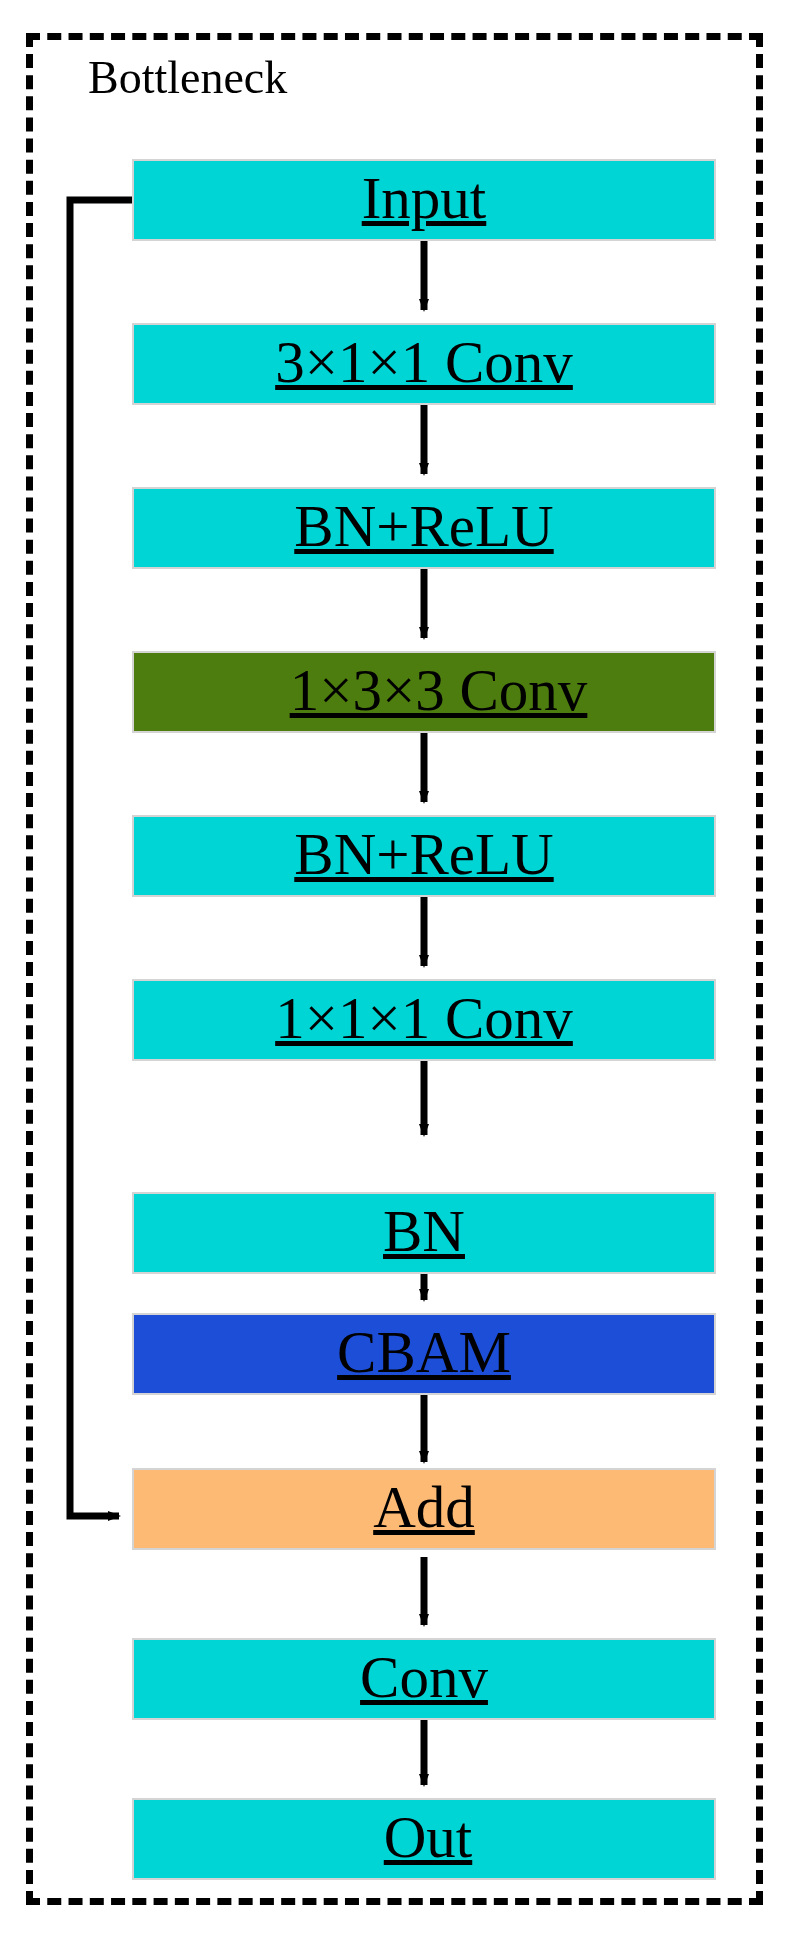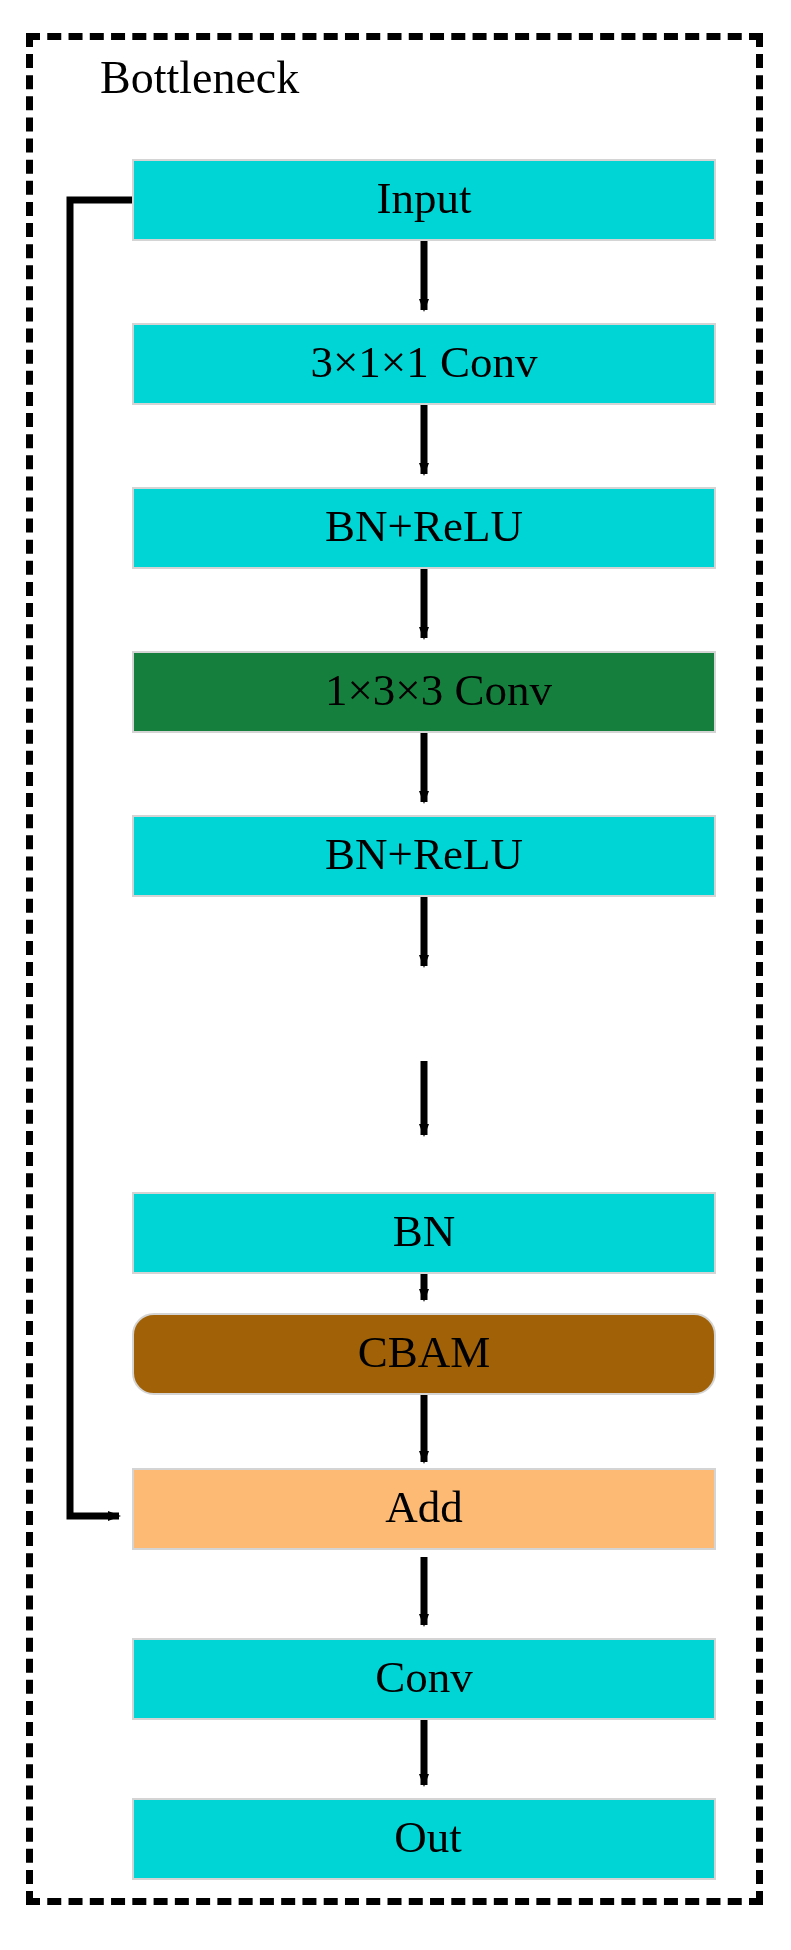--- a/index.html
+++ b/index.html
@@ -23,42 +23,43 @@
     left: 26px;
     top: 33px;
     width: 737px;
     height: 1872px;
     box-sizing: border-box;
     border: 7px dashed #000000;
     background: transparent;
   }
   #block-title {
     position: absolute;
-    left: 100px;
+    left: 88px;
     top: 55px;
     font-size: 46px;
     line-height: 1;
     color: #000000;
     white-space: nowrap;
     letter-spacing: 0px;
   }
   .node {
     position: absolute;
     left: 132px;
     width: 584px;
     height: 82px;
     box-sizing: border-box;
     display: flex;
     align-items: center;
     justify-content: center;
     color: #000000;
-    font-size: 45px;
+    font-size: 59px;
     line-height: 1;
     border: 2px solid #d4d4d4;
     white-space: nowrap;
+    text-decoration: underline;
   }
   .node-label {
     display: block;
     transform: translateY(-2px);
   }
   svg.edges {
     position: absolute;
     left: 0;
     top: 0;
     width: 791px;
@@ -108,34 +109,37 @@
   </div>
 
   <div class="node" style="top: 323px; background: rgb(0, 213, 213); border-color: rgb(212, 212, 212); justify-content: center;">
     <span class="node-label">3×1×1 Conv</span>
   </div>
 
   <div class="node" style="top: 487px; background: rgb(0, 213, 213); border-color: rgb(212, 212, 212);">
     <span class="node-label">BN+ReLU</span>
   </div>
 
-  <div class="node" style="top: 651px; background: #15803d; border-color: rgb(212, 212, 212); padding-left: 29px;">
+  <div class="node" style="top: 651px; background: #4d7c0f; border-color: rgb(212, 212, 212); padding-left: 29px;">
     <span class="node-label">1×3×3 Conv</span>
   </div>
 
   <div class="node" style="top: 815px; background: rgb(0, 213, 213); border-color: rgb(212, 212, 212);">
     <span class="node-label">BN+ReLU</span>
   </div>
 
+  <div class="node" style="top: 979px; background: rgb(0, 213, 213); border-color: rgb(212, 212, 212);">
+    <span class="node-label">1×1×1 Conv</span>
+  </div>
 
   <div class="node" style="top: 1148px; background: rgb(0, 213, 213); border-color: rgb(212, 212, 212); margin-top: 44px;">
     <span class="node-label">BN</span>
   </div>
 
-  <div class="node" style="top: 1313px; background: #a16207; border-color: rgb(212, 212, 212); border-radius: 22px;">
+  <div class="node" style="top: 1313px; background: #1d4ed8; border-color: rgb(212, 212, 212);">
     <span class="node-label">CBAM</span>
   </div>
 
   <div class="node" style="top: 1468px; background: #fdba74; border-color: rgb(212, 212, 212);">
     <span class="node-label">Add</span>
   </div>
 
   <div class="node" style="top: 1638px; background: rgb(0, 213, 213); border-color: rgb(212, 212, 212);">
     <span class="node-label">Conv</span>
   </div>

